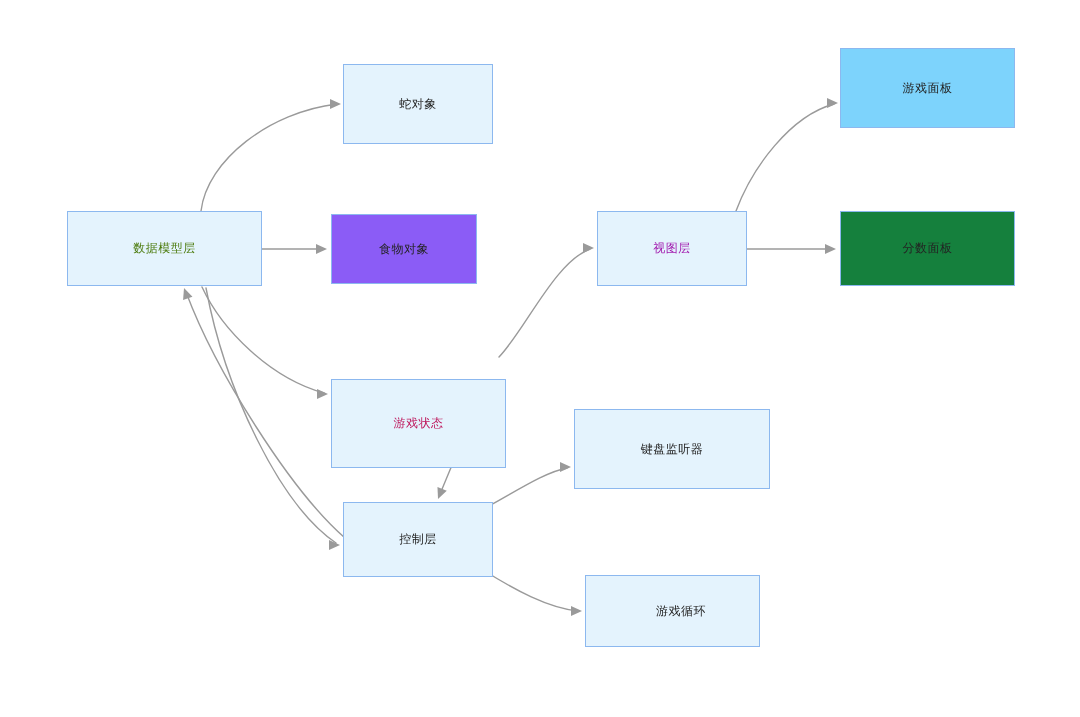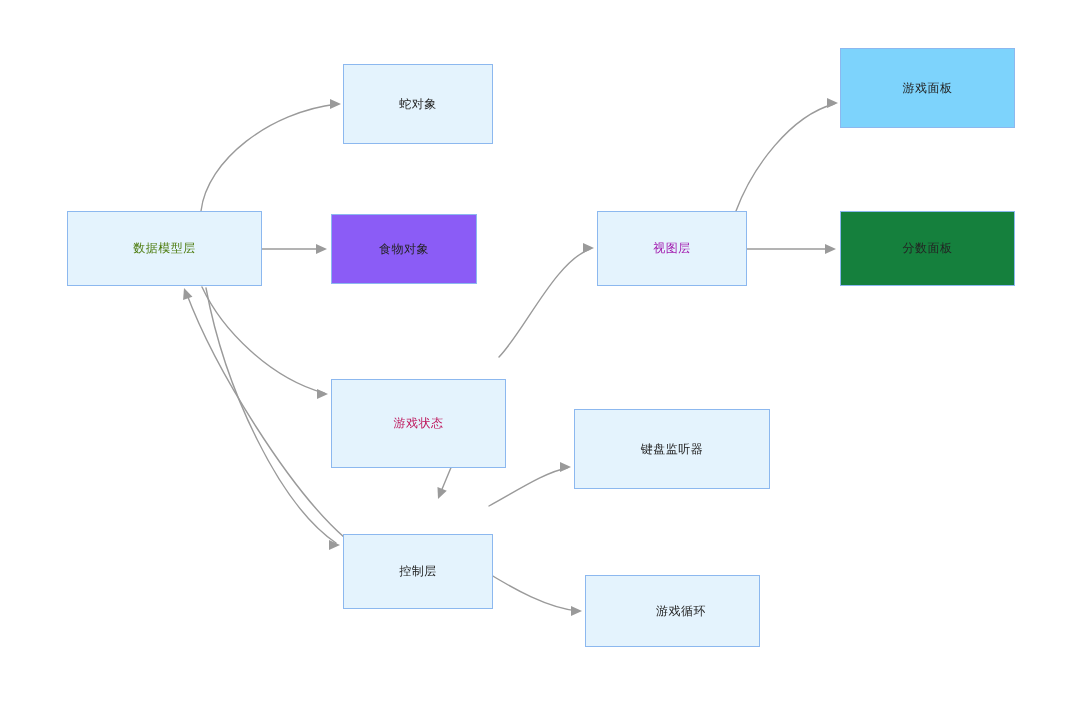--- a/index.html
+++ b/index.html
@@ -113,21 +113,21 @@
       </div>
       <div class="node" style="left: 343px; top: 64px; width: 150px; height: 80px; background: rgb(228, 243, 253); border-color: rgb(140, 184, 239); color: rgb(35, 35, 35);">
         <span class="node-label">蛇对象</span>
       </div>
       <div class="node" style="left: 331px; top: 214px; width: 146px; height: 70px; background: #8b5cf6; border-color: rgb(140, 184, 239); color: rgb(35, 35, 35);">
         <span class="node-label">食物对象</span>
       </div>
       <div class="node" style="left: 331px; top: 359px; width: 175px; height: 89px; background: rgb(228, 243, 253); border-color: rgb(140, 184, 239); color: #be185d; margin-top: 20px;">
         <span class="node-label">游戏状态</span>
       </div>
-      <div class="node" style="left: 343px; top: 502px; width: 150px; height: 75px; background: rgb(228, 243, 253); border-color: rgb(140, 184, 239); color: rgb(35, 35, 35); margin-top: 32px;">
+      <div class="node" style="left: 343px; top: 502px; width: 150px; height: 75px; background: rgb(228, 243, 253); border-color: rgb(140, 184, 239); color: rgb(35, 35, 35);">
         <span class="node-label">控制层</span>
       </div>
       <div class="node" style="left: 597px; top: 211px; width: 150px; height: 75px; background: rgb(228, 243, 253); border-color: rgb(140, 184, 239); color: #a21caf;">
         <span class="node-label">视图层</span>
       </div>
       <div class="node" style="left: 840px; top: 48px; width: 175px; height: 80px; background: #7dd3fc; border-color: rgb(140, 184, 239); color: rgb(35, 35, 35);">
         <span class="node-label">游戏面板</span>
       </div>
       <div class="node" style="left: 840px; top: 211px; width: 175px; height: 75px; background: #15803d; border-color: rgb(140, 184, 239); color: rgb(35, 35, 35);">
         <span class="node-label">分数面板</span>

